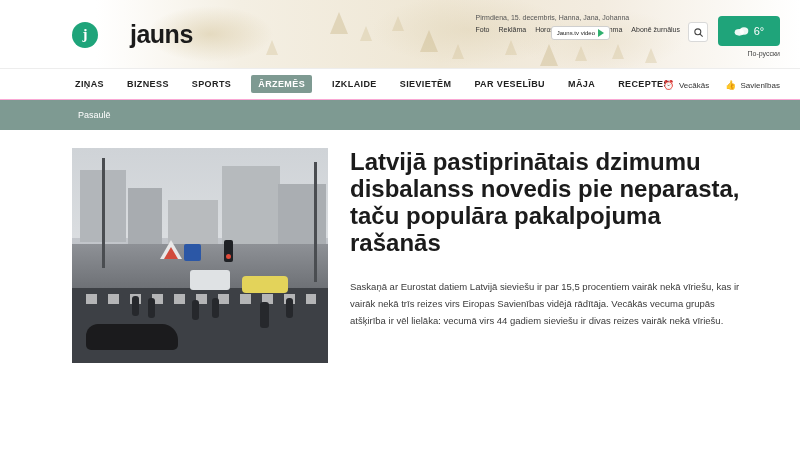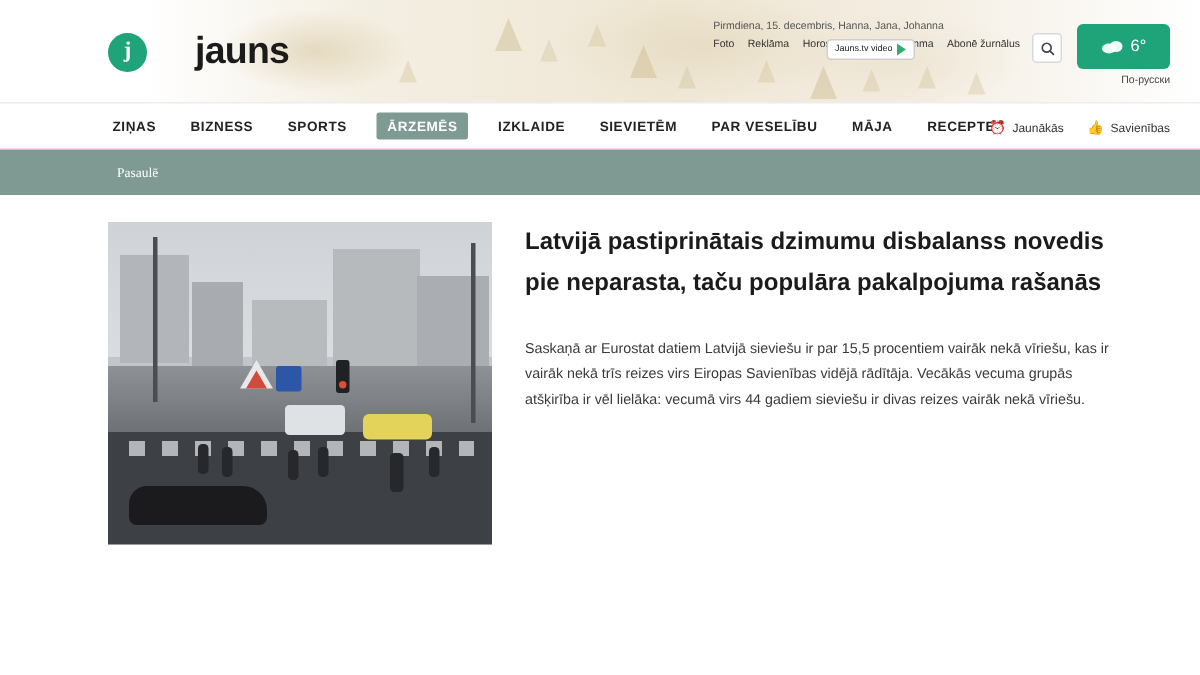--- a/index.html
+++ b/index.html
@@ -125,21 +125,21 @@
     display: flex; align-items: center; gap: 4px;
     font-size: 8px; color: #333;
   }
   .nr-icon { color: #9a9a9a; font-size: 9px; }
 
   
   .section-bar {
     height: 30px; background: #7e9a92;
     display: flex; align-items: center; padding-left: 78px;
   }
-  .section-bar .label { color: #fff; font-size: 9px; font-family: Liberation Serif, serif; }
+  .section-bar .label { color: #fff; font-size: 9px; }
 
   
   .content {
     display: flex;
     padding: 18px 60px 0 72px;
     gap: 22px;
   }
   .photo {
     width: 256px; height: 215px;
     flex: 0 0 256px;
@@ -170,21 +170,21 @@
     position:absolute; left:92px; top:99px; width:0; height:0;
     border-left:7px solid transparent; border-right:7px solid transparent;
     border-bottom:12px solid #d14b3c;
   }
   .ph-bluesign { position:absolute; left:112px; top:96px; width:17px; height:17px; background:#2b57a6; border-radius:2px; }
   .ph-light { position:absolute; left:152px; top:92px; width:9px; height:22px; background:#1f2125; border-radius:2px; }
   .ph-light .bulb { position:absolute; left:2px; top:14px; width:5px; height:5px; border-radius:50%; background:#e04b3a; }
 
   .article { flex: 1; min-width: 0; }
   .article h1 {
-    font-size: 16px; line-height: 27px; color: #1b1b1b;
+    font-size: 24px; line-height: 27px; color: #1b1b1b;
     font-weight: bold; margin-bottom: 22px;
   }
   .article p {
     font-size: 9.5px; line-height: 17px; color: #3a3a3a;
     margin-bottom: 15px;
   }
 </style>
 </head>
 <body>
 
@@ -252,21 +252,21 @@
     <div class="nav-item active">ĀRZEMĒS</div>
     <div class="nav-item">IZKLAIDE</div>
     <div class="nav-item">SIEVIETĒM</div>
     <div class="nav-item">PAR VESELĪBU</div>
     <div class="nav-item">MĀJA</div>
     <div class="nav-item">RECEPTES</div>
 
     <div class="nav-right">
       <div class="nr">
         <span class="nr-icon">⏰</span>
-        <span>Jaunākās</span>
+        <span>Vecākās</span>
       </div>
       <div class="nr">
         <span class="nr-icon">👍</span>
         <span>Savienības</span>
       </div>
     </div>
   </div>
 
   <div class="section-bar">
     <span class="label">Pasaulē</span>

